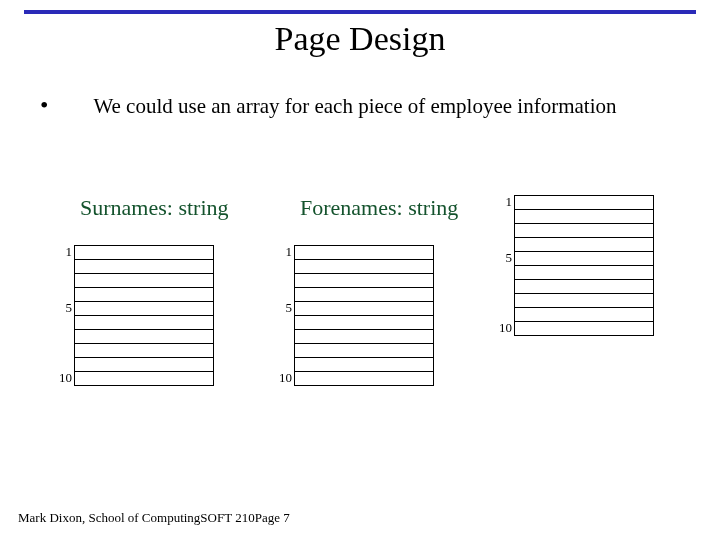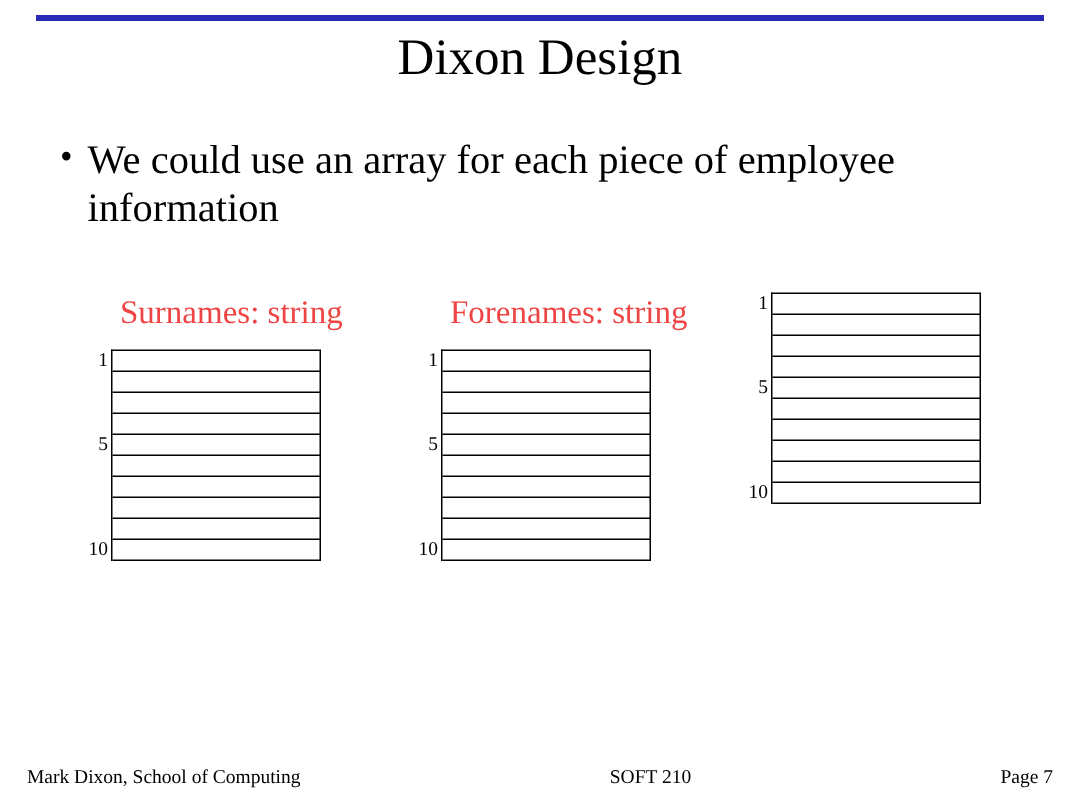--- a/index.html
+++ b/index.html
@@ -38,39 +38,40 @@
       display: flex;
       align-items: flex-start;
     }
     .bullet-dot {
       font-size: 24px;
       line-height: 30px;
       margin-right: 10px;
       color: #000;
     }
     .bullet-text {
-      font-size: 27px;
+      font-size: 21px;
       line-height: 32px;
       color: #000;
+      margin-left: 35px;
     }
     .arrays {
       position: absolute;
       top: 195px;
       left: 50px;
       right: 30px;
       display: flex;
       justify-content: space-between;
     }
     .array-col {
       width: 200px;
     }
     .array-label {
       font-size: 22px;
-      color: #ef4444;
-      margin-bottom: 12px;
+      color: #14532d;
+      margin-bottom: 24px;
       padding-left: 30px;
     }
     .array-body {
       display: flex;
       align-items: stretch;
     }
     .index-col {
       width: 24px;
       display: flex;
       flex-direction: column;
@@ -94,31 +95,30 @@
       height: 14px;
       border-bottom: 1px solid #000;
       border-right: 1px solid #000;
     }
     .footer {
       position: absolute;
       bottom: 14px;
       left: 18px;
       right: 18px;
       display: flex;
-      justify-content: space-between;
       font-size: 13px;
       color: #000;
     }
   </style>
 </head>
 <body>
 
 <div class="top-rule"></div>
 
-<div class="title">Dixon Design</div>
+<div class="title">Page Design</div>
 
 <div class="bullet-wrap">
   <div class="bullet-row">
     <div class="bullet-dot">•</div>
     <div class="bullet-text">We could use an array for each piece of employee information</div>
   </div>
 </div>
 
 <div class="arrays">
 

